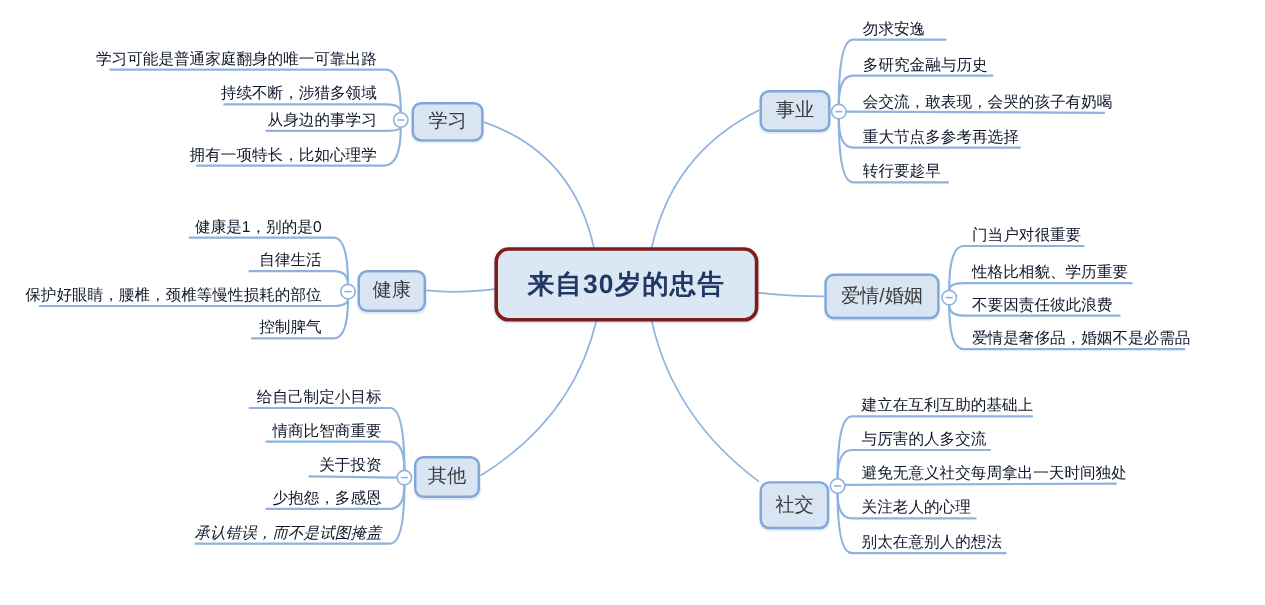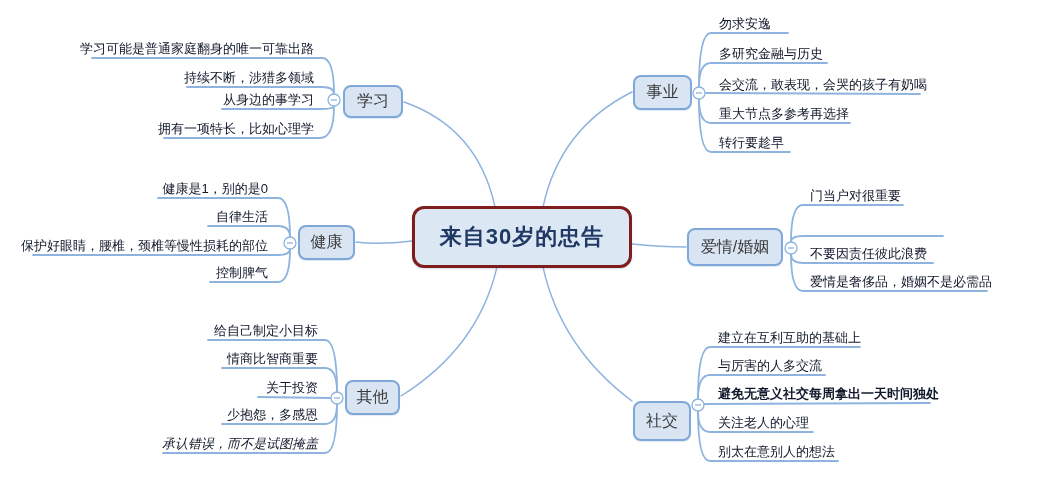--- a/index.html
+++ b/index.html
@@ -126,28 +126,29 @@
   <div class="leaf" style="left:719px;top:75px;">会交流，敢表现，会哭的孩子有奶喝</div>
   <div class="leaf" style="left:719px;top:104px;">重大节点多参考再选择</div>
   <div class="leaf" style="left:719px;top:133px;">转行要趁早</div>
 
   <div class="leaf" style="right:786px;top:179px;">健康是1，别的是0</div>
   <div class="leaf" style="right:786px;top:207px;">自律生活</div>
   <div class="leaf" style="right:786px;top:236px;">保护好眼睛，腰椎，颈椎等慢性损耗的部位</div>
   <div class="leaf" style="right:786px;top:263px;">控制脾气</div>
 
   <div class="leaf" style="left:810px;top:186px;">门当户对很重要</div>
+  <div class="leaf" style="left:810px;top:217px;">性格比相貌、学历重要</div>
   <div class="leaf" style="left:810px;top:244px;">不要因责任彼此浪费</div>
   <div class="leaf" style="left:810px;top:272px;">爱情是奢侈品，婚姻不是必需品</div>
 
   <div class="leaf" style="right:736px;top:321px;">给自己制定小目标</div>
   <div class="leaf" style="right:736px;top:349px;">情商比智商重要</div>
   <div class="leaf" style="right:736px;top:378px;">关于投资</div>
   <div class="leaf" style="right:736px;top:405px;">少抱怨，多感恩</div>
   <div class="leaf" style="right:736px;top:434px;font-style:italic;">承认错误，而不是试图掩盖</div>
 
   <div class="leaf" style="left:718px;top:328px;">建立在互利互助的基础上</div>
   <div class="leaf" style="left:718px;top:356px;">与厉害的人多交流</div>
-  <div class="leaf" style="left:718px;top:384px;font-weight:bold;">避免无意义社交每周拿出一天时间独处</div>
+  <div class="leaf" style="left:718px;top:384px;">避免无意义社交每周拿出一天时间独处</div>
   <div class="leaf" style="left:718px;top:413px;">关注老人的心理</div>
   <div class="leaf" style="left:718px;top:442px;">别太在意别人的想法</div>
 
 </div>
 
 </body></html>

